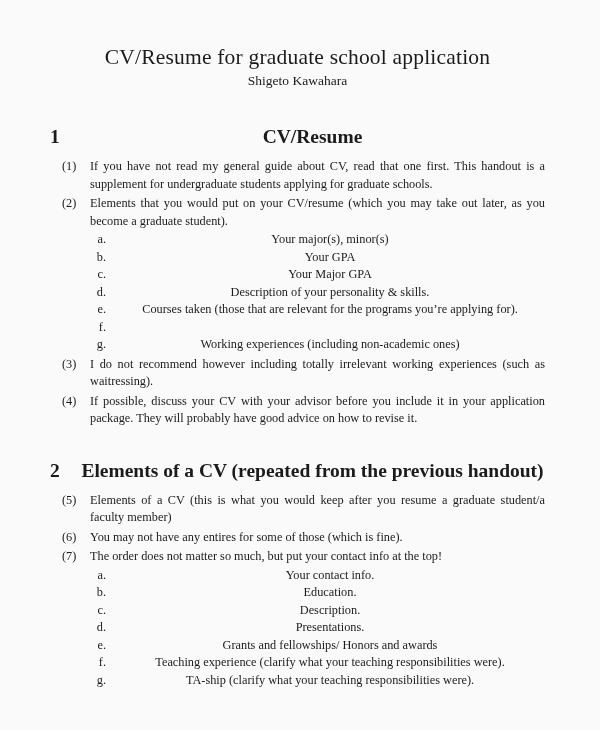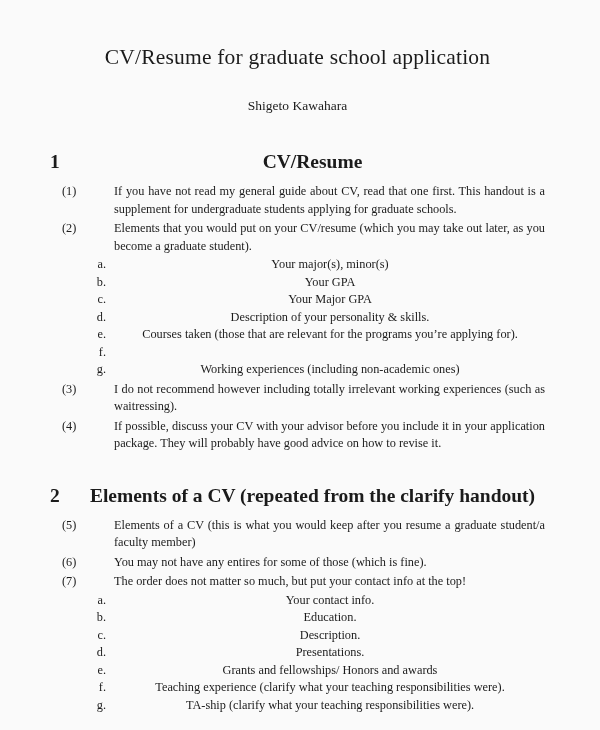--- a/index.html
+++ b/index.html
@@ -22,21 +22,21 @@
     font-size: 21.5px;
     font-weight: normal;
     text-align: center;
     margin: 0;
     line-height: 27px;
     letter-spacing: 0.2px;
   }
   .doc-author {
     font-size: 13.5px;
     text-align: center;
-    margin-top: 26px;
+    margin-top: 1px;
     line-height: 18px;
   }
   .sec-head {
     display: flex;
     font-weight: bold;
     font-size: 19.5px;
     line-height: 24px;
     margin-top: 35px;
   }
   .sec-head.second { margin-top: 31px; }
@@ -46,21 +46,21 @@
     margin-top: 9px;
     font-size: 12.3px;
     line-height: 17.5px;
   }
   .item {
     display: flex;
     padding-left: 12px;
     margin-top: 2px;
   }
   .marker { width: 28px; flex: none; }
-  .body { flex: 1; text-align: justify; margin-left: 24px; }
+  .body { flex: 1; text-align: justify; }
   .subitems { margin-top: 1px; }
   .subitem {
     display: flex;
     padding-left: 43px;
   }
   .submarker {
     width: 22px;
     flex: none;
     box-sizing: border-box;
     text-align: right;
@@ -132,21 +132,21 @@
         <span class="marker">(4)</span>
         <span class="body">If possible, discuss your CV with your advisor before you include it in your application package. They will probably have good advice on how to revise it.</span>
       </div>
 
     </div>
   </div>
 
   <div>
     <div class="sec-head second">
       <span class="sec-num">2</span>
-      <span class="sec-title">Elements of a CV (repeated from the clarify handout)</span>
+      <span class="sec-title">Elements of a CV (repeated from the previous handout)</span>
     </div>
 
     <div class="items">
 
       <div class="item">
         <span class="marker">(5)</span>
         <span class="body">Elements of a CV (this is what you would keep after you resume a graduate student/a faculty member)</span>
       </div>
 
       <div class="item">

